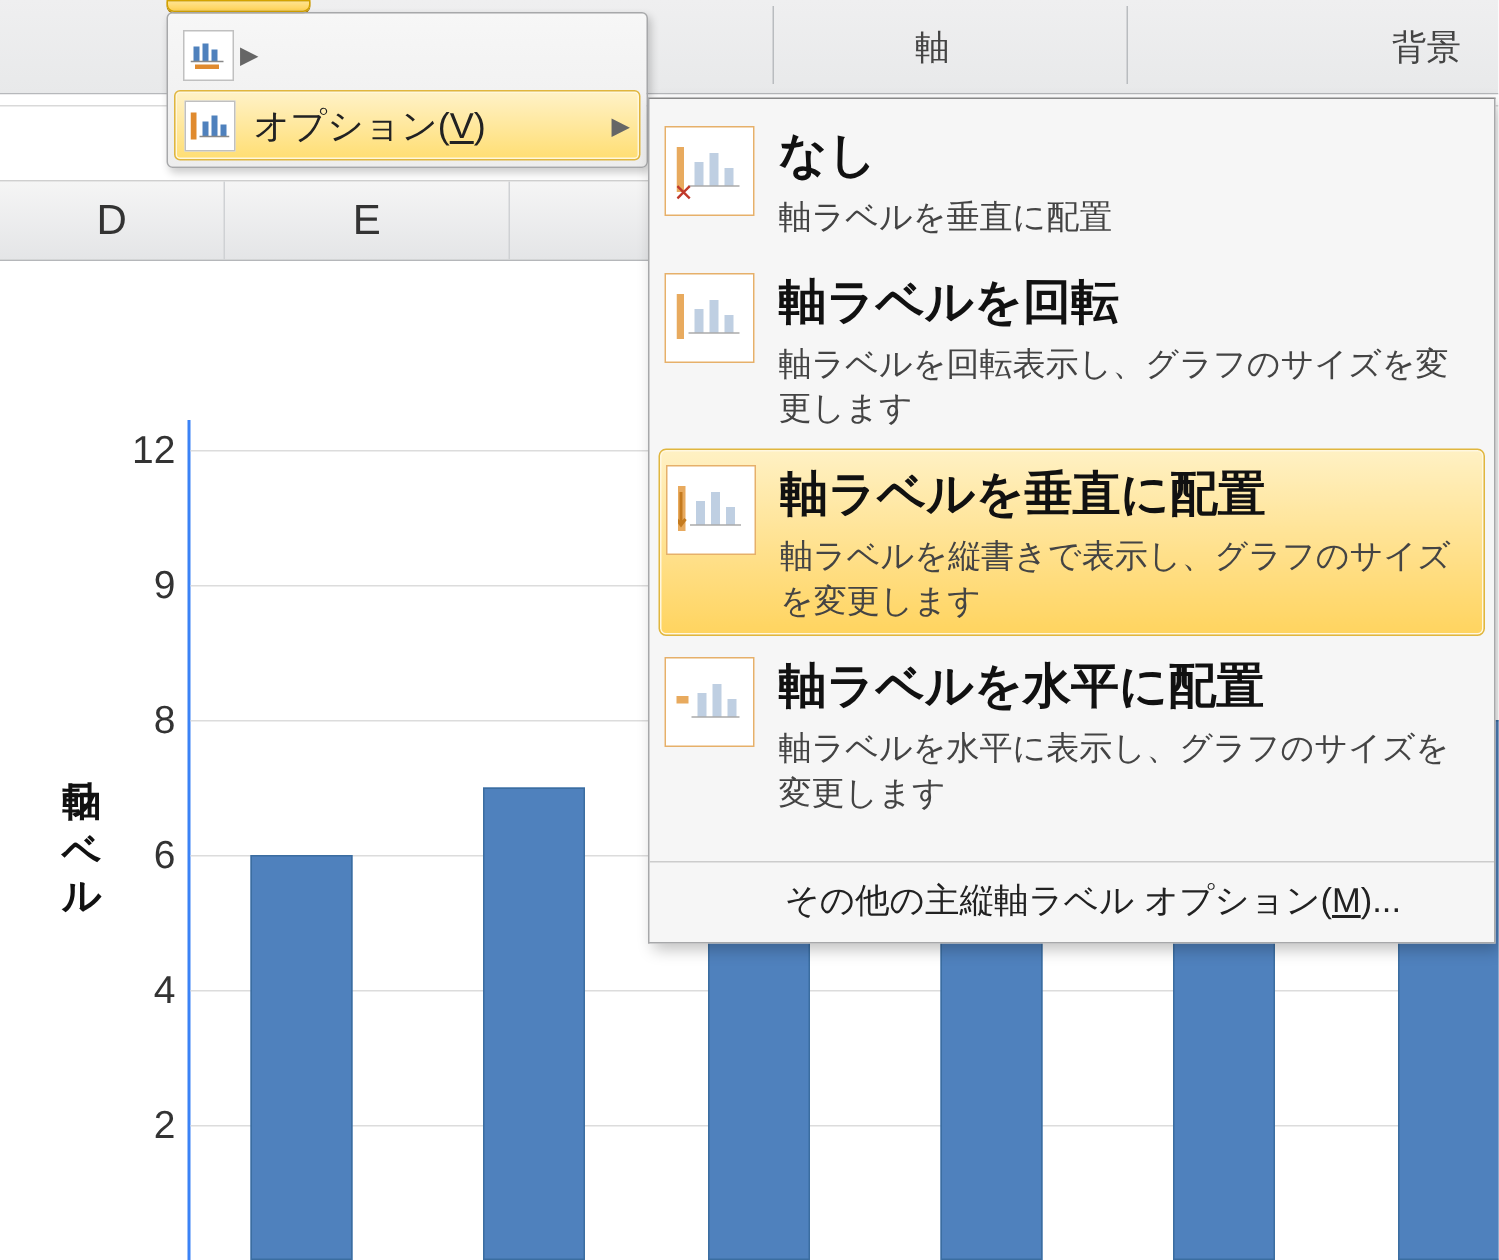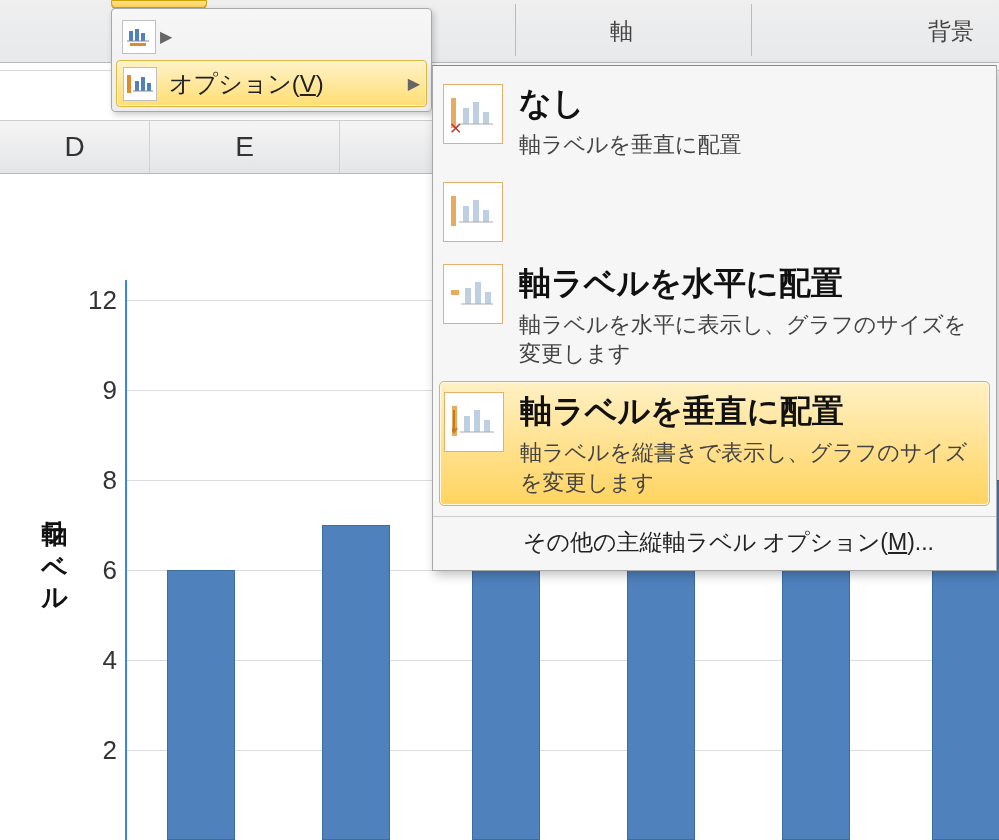--- a/index.html
+++ b/index.html
@@ -177,21 +177,21 @@
     border: 1px solid #e6b06a;
     flex-shrink: 0;
     display: flex; align-items: center; justify-content: center;
     margin-top: 2px;
     box-shadow: inset 0 0 0 1px #fff;
   }
   .menu2-text .title { font-weight: bold; font-size: 32px; color: #111; margin-bottom: 4px;}
   .menu2-text .desc { font-size: 22px; color: #444; line-height: 1.35;}
   .menu2-more {
     border-top: 1px solid #ccc;
-    margin-top: 10px;
+    margin-top: 20px;
     padding: 10px 14px 6px 90px;
     font-size: 23px;
     color: #222;
   }
   .u { text-decoration: underline; }
 
   .legend-fragment {
     position: absolute;
     right: 0; top: 605px;
     color: #333;
@@ -311,52 +311,54 @@
     <div class="menu2-icon">
       <svg width="44" height="40">
           <rect x="0" y="4" width="5" height="30" fill="#e8aa5e"></rect>
           <rect x="12" y="14" width="6" height="16" fill="#bfcfe2"></rect>
           <rect x="22" y="8" width="6" height="22" fill="#bfcfe2"></rect>
           <rect x="32" y="18" width="6" height="12" fill="#bfcfe2"></rect>
           <line x1="8" y1="30" x2="42" y2="30" stroke="#aaa"></line>
         </svg>
     </div>
     <div class="menu2-text">
-    </div>
-  </div>
-
-  <div class="menu2-item">
-    <div class="menu2-icon">
-      <svg width="44" height="40">
-          <rect x="-2" y="16" width="10" height="5" fill="#e8aa5e"></rect>
-          <rect x="14" y="14" width="6" height="16" fill="#bfcfe2"></rect>
-          <rect x="24" y="8" width="6" height="22" fill="#bfcfe2"></rect>
-          <rect x="34" y="18" width="6" height="12" fill="#bfcfe2"></rect>
-          <line x1="10" y1="30" x2="42" y2="30" stroke="#aaa"></line>
-        </svg>
-    </div>
-    <div class="menu2-text">
-      <div class="title">軸ラベルを水平に配置</div>
-      <div class="desc">軸ラベルを水平に表示し、グラフのサイズを変更します</div>
+      <div class="title">軸ラベルを回転</div>
+      <div class="desc">軸ラベルを回転表示し、グラフのサイズを変更します</div>
     </div>
   </div>
 
   <div class="menu2-item selected">
     <div class="menu2-icon">
       <svg width="44" height="40">
           <rect x="0" y="4" width="5" height="30" fill="#e8aa5e"></rect>
           <path d="M2 8 L2 30 M-1 26 L2 30 L5 26" stroke="#c47a1e" stroke-width="2" fill="none"></path>
           <rect x="12" y="14" width="6" height="16" fill="#bfcfe2"></rect>
           <rect x="22" y="8" width="6" height="22" fill="#bfcfe2"></rect>
           <rect x="32" y="18" width="6" height="12" fill="#bfcfe2"></rect>
           <line x1="8" y1="30" x2="42" y2="30" stroke="#aaa"></line>
         </svg>
     </div>
     <div class="menu2-text">
       <div class="title">軸ラベルを垂直に配置</div>
       <div class="desc">軸ラベルを縦書きで表示し、グラフのサイズを変更します</div>
     </div>
   </div>
 
+  <div class="menu2-item">
+    <div class="menu2-icon">
+      <svg width="44" height="40">
+          <rect x="-2" y="16" width="10" height="5" fill="#e8aa5e"></rect>
+          <rect x="14" y="14" width="6" height="16" fill="#bfcfe2"></rect>
+          <rect x="24" y="8" width="6" height="22" fill="#bfcfe2"></rect>
+          <rect x="34" y="18" width="6" height="12" fill="#bfcfe2"></rect>
+          <line x1="10" y1="30" x2="42" y2="30" stroke="#aaa"></line>
+        </svg>
+    </div>
+    <div class="menu2-text">
+      <div class="title">軸ラベルを水平に配置</div>
+      <div class="desc">軸ラベルを水平に表示し、グラフのサイズを変更します</div>
+    </div>
+  </div>
+
   <div class="menu2-more">
     <span>その他の主縦軸ラベル オプション(</span><span class="u">M</span><span>)...</span>
   </div>
 </div>
 
 </body></html>

